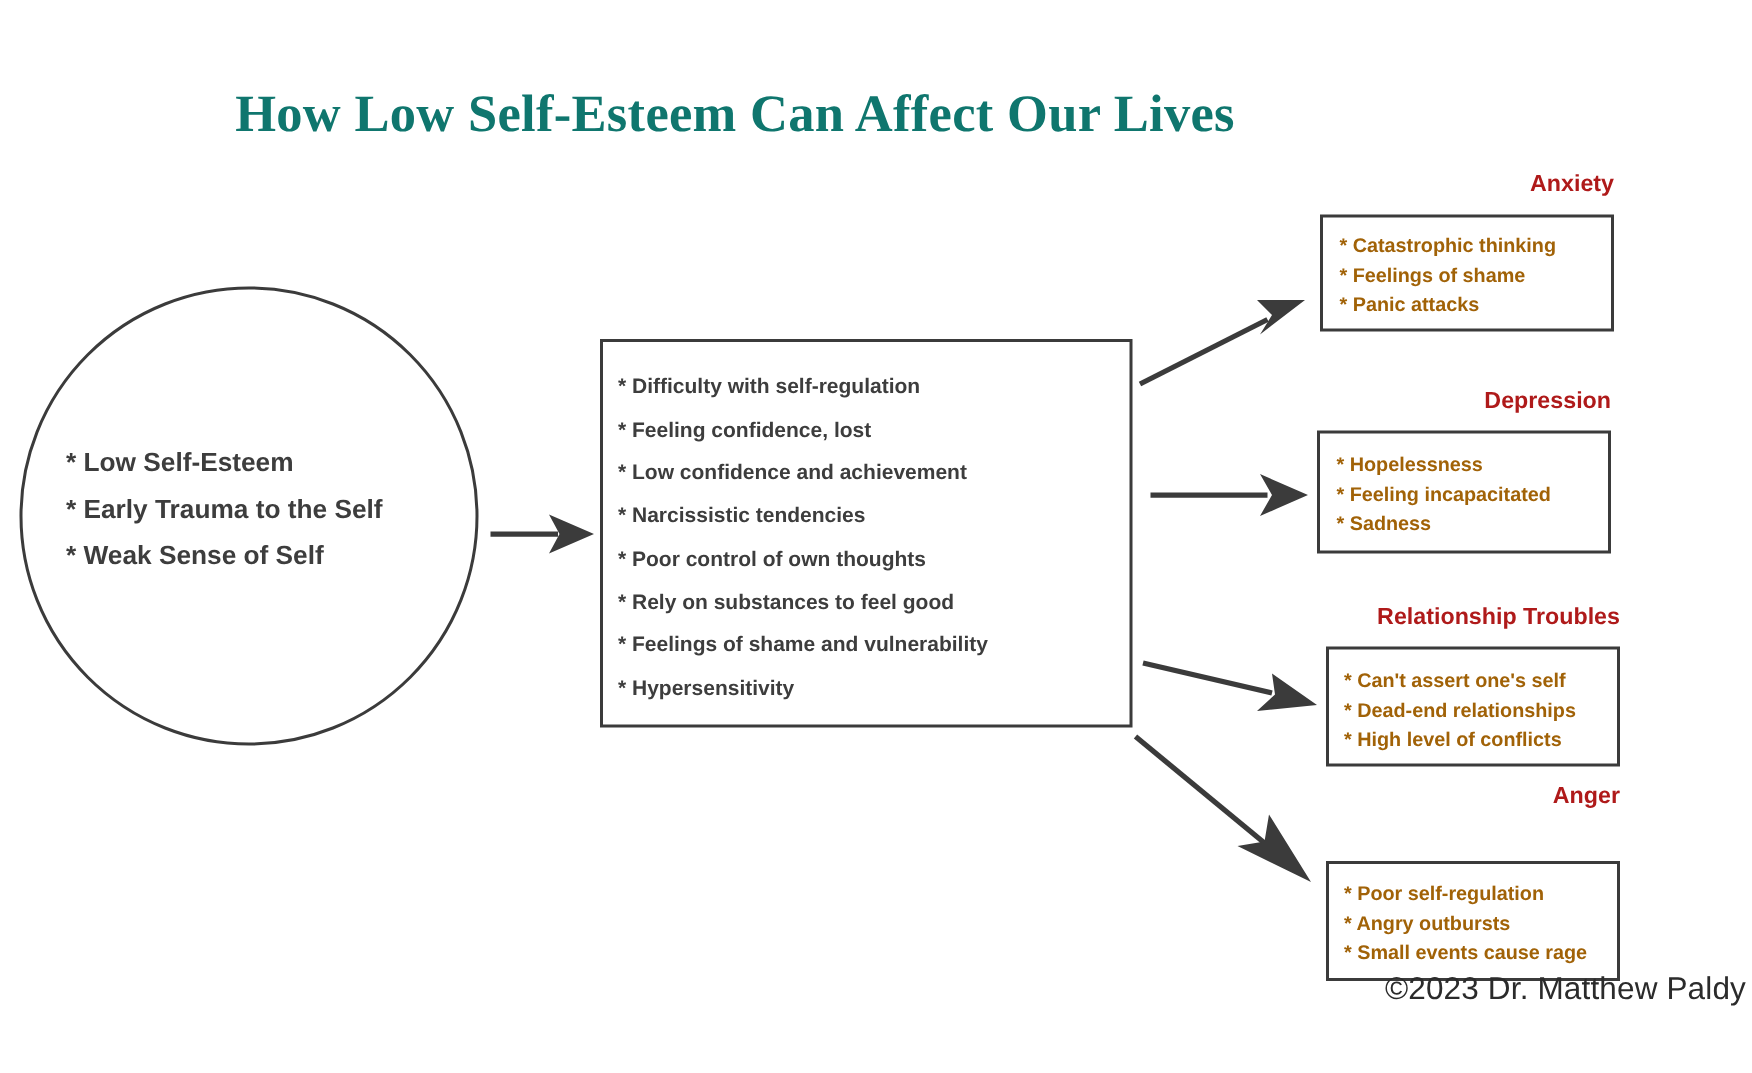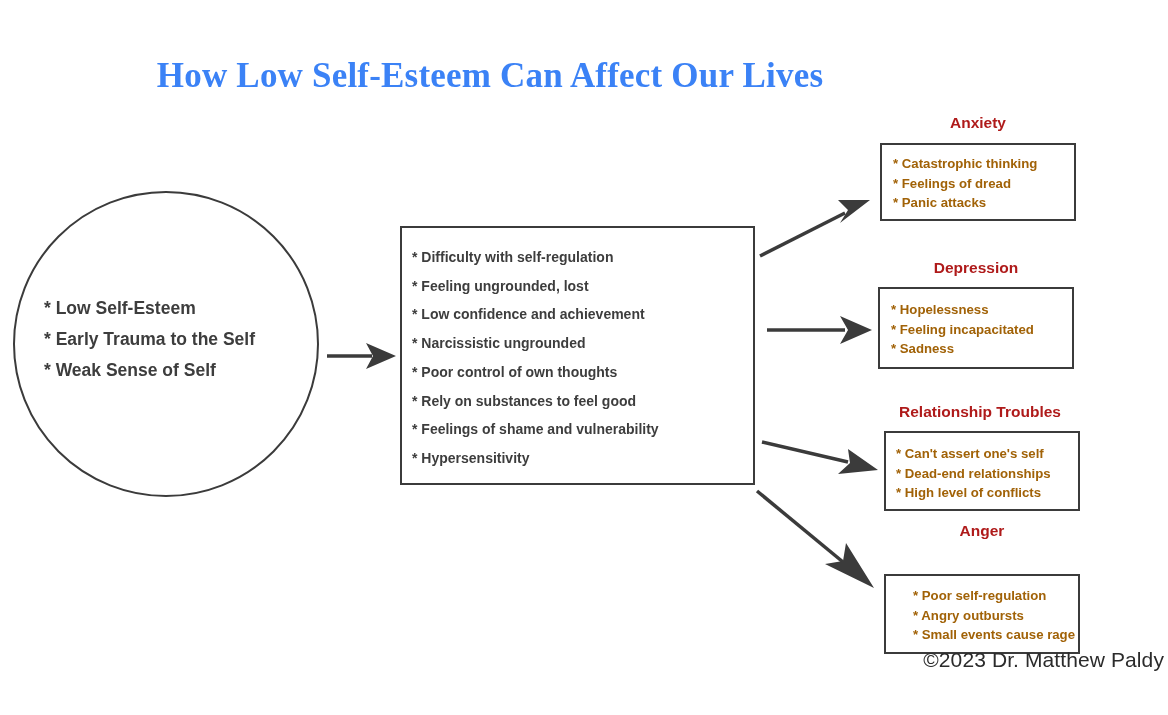--- a/index.html
+++ b/index.html
@@ -20,21 +20,21 @@
   .title {
     position: absolute;
     left: 0;
     top: 56px;
     width: 980px;
     text-align: center;
     font-family: "Liberation Serif", serif;
     font-weight: bold;
     font-size: 35px;
     letter-spacing: 0.2px;
-    color: #3b82f6;
+    color: #0f766e;
     white-space: nowrap;
   }
 
   
   .circle {
     position: absolute;
     left: 13px;
     top: 191px;
     width: 306px;
     height: 306px;
@@ -73,21 +73,21 @@
     color: #3d3d3d;
     font-size: 14px;
     font-weight: bold;
     line-height: 28.7px;
     white-space: nowrap;
   }
 
   
   .outcome-title {
     position: absolute;
-    text-align: center;
+    text-align: right;
     color: #AF1A1A;
     font-size: 15.5px;
     font-weight: bold;
     white-space: nowrap;
   }
   .outcome-box {
     position: absolute;
     border: 2.5px solid #3b3b3b;
     box-sizing: border-box;
     background: #ffffff;
@@ -109,21 +109,21 @@
   #depression-title { left: 878px; top: 259px; width: 196px; }
   #depression-box   { left: 878px; top: 287px; width: 196px; height: 82px; }
   #depression-list  { left: 891px; top: 300px; }
   
   #relationship-title { left: 880px; top: 403px; width: 200px; }
   #relationship-box   { left: 884px; top: 431px; width: 196px; height: 80px; }
   #relationship-list  { left: 896px; top: 444px; }
   
   #anger-title { left: 884px; top: 522px; width: 196px; }
   #anger-box   { left: 884px; top: 574px; width: 196px; height: 80px; }
-  #anger-list  { left: 896px; top: 586px; margin-left: 17px; }
+  #anger-list  { left: 896px; top: 586px; }
 
   
   #arrows {
     position: absolute;
     left: 0;
     top: 0;
     width: 1168px;
     height: 715px;
     pointer-events: none;
   }
@@ -154,34 +154,34 @@
   <div class="circle"></div>
   <div class="circle-list">
     <div>* Low Self-Esteem</div>
     <div>* Early Trauma to the Self</div>
     <div>* Weak Sense of Self</div>
   </div>
 
   <div class="main-box"></div>
   <div class="main-list">
     <div>* Difficulty with self-regulation</div>
-    <div>* Feeling ungrounded, lost</div>
+    <div>* Feeling confidence, lost</div>
     <div>* Low confidence and achievement</div>
-    <div>* Narcissistic ungrounded</div>
+    <div>* Narcissistic tendencies</div>
     <div>* Poor control of own thoughts</div>
     <div>* Rely on substances to feel good</div>
     <div>* Feelings of shame and vulnerability</div>
     <div>* Hypersensitivity</div>
   </div>
 
   <div class="outcome-title" id="anxiety-title">Anxiety</div>
   <div class="outcome-box" id="anxiety-box"></div>
   <div class="outcome-list" id="anxiety-list">
     <div>* Catastrophic thinking</div>
-    <div>* Feelings of dread</div>
+    <div>* Feelings of shame</div>
     <div>* Panic attacks</div>
   </div>
 
   <div class="outcome-title" id="depression-title">Depression</div>
   <div class="outcome-box" id="depression-box"></div>
   <div class="outcome-list" id="depression-list">
     <div>* Hopelessness</div>
     <div>* Feeling incapacitated</div>
     <div>* Sadness</div>
   </div>

